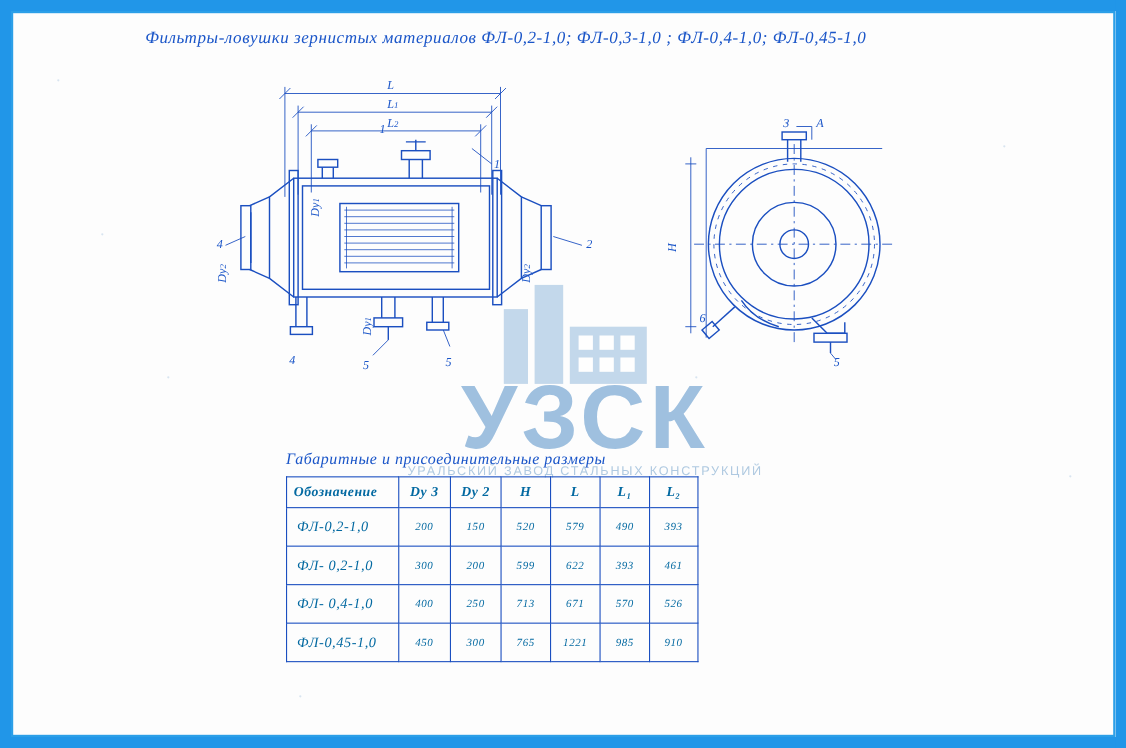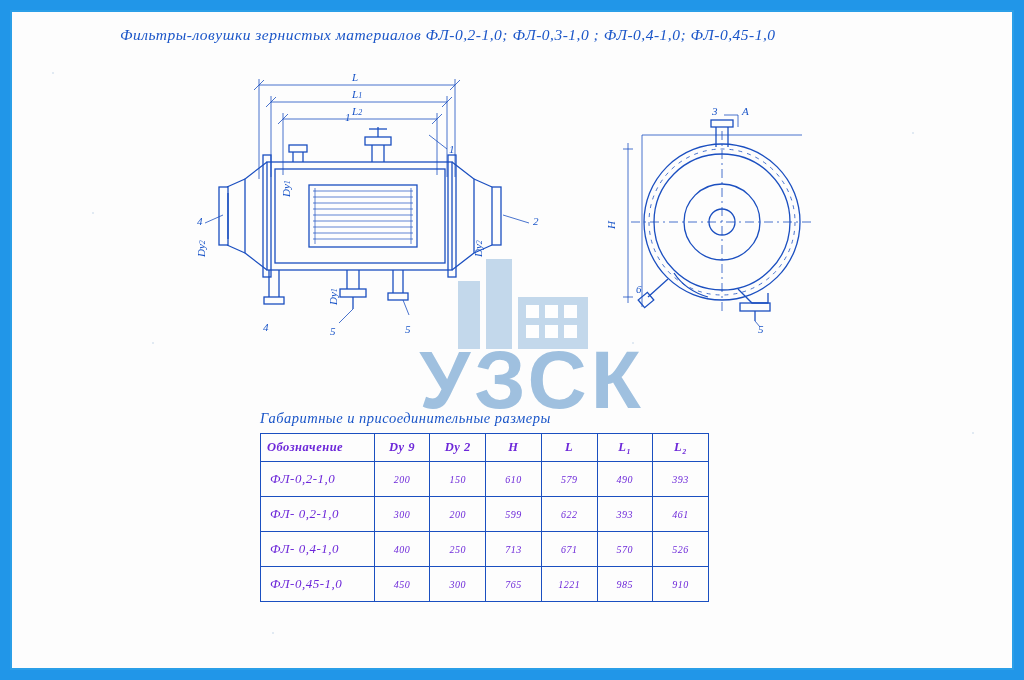--- a/index.html
+++ b/index.html
@@ -34,21 +34,21 @@
 
   
   .ink {
     color:#1a55c8;
     font-family:"Liberation Serif", serif;
     font-style:italic;
     letter-spacing:0.5px;
   }
   .title {
     position:absolute;
-    left:108px; top:14px;
+    left:120px; top:14px;
     width:800px;
     font-size:15.5px;
     white-space:nowrap;
   }
 
   
   .wm {
     position:absolute;
     left:330px; top:235px;
     width:380px; height:230px;
@@ -99,22 +99,22 @@
   #table-block {
     position:absolute; left:248px; top:398px; width:380px;
   }
   .table-caption {
     font-size:14.5px;
     margin-bottom:6px;
     white-space:nowrap;
   }
   table.dims {
     border-collapse:collapse;
-    width:449px;
-    color:#6d28d9;
+    width:375px;
+    color:#0369a1;
     padding-left:36px;
   }
   table.dims th, table.dims td {
     border:1.3px solid #1b4fc0;
     font-family:"Liberation Serif", serif;
     font-style:italic;
     text-align:center;
     padding:0;
     height:35px;
     font-size:10px;
@@ -172,20 +172,21 @@
               <rect x="93" y="58" width="13" height="13"></rect>
               <rect x="112" y="58" width="13" height="13"></rect>
               <rect x="74" y="78" width="13" height="13"></rect>
               <rect x="93" y="78" width="13" height="13"></rect>
               <rect x="112" y="78" width="13" height="13"></rect>
             </g>
           </g>
         </svg>
       </div>
       <div class="wm-text">УЗСК</div>
+      <div class="wm-sub">УРАЛЬСКИЙ ЗАВОД СТАЛЬНЫХ КОНСТРУКЦИЙ</div>
     </div>
 
     <div class="drawing" id="left-view">
       <svg width="400" height="285" viewBox="0 0 400 285">
 
         <g class="ln-thin">
           <line x1="62" y1="28" x2="258" y2="28"></line>
           <line x1="62" y1="22" x2="62" y2="122"></line>
           <line x1="258" y1="22" x2="258" y2="120"></line>
 
@@ -368,34 +369,34 @@
         <text class="lbl" x="130" y="8">A</text>
       </svg>
     </div>
 
     <div id="table-block" class="ink">
       <div class="table-caption">Габаритные и присоединительные размеры</div>
       <table class="dims">
         <thead>
           <tr>
             <th class="desig col-desig">Обозначение</th>
-            <th class="col-n">Dу 9</th>
+            <th class="col-n">Dу 3</th>
             <th class="col-n">Dу 2</th>
             <th class="col-n">H</th>
             <th class="col-n">L</th>
             <th class="col-n">L₁</th>
             <th class="col-n">L₂</th>
           </tr>
         </thead>
         <tbody>
           <tr>
             <td class="desig">ФЛ-0,2-1,0</td>
             <td>200</td>
             <td>150</td>
-            <td>610</td>
+            <td>520</td>
             <td>579</td>
             <td>490</td>
             <td>393</td>
           </tr>
           <tr>
             <td class="desig">ФЛ- 0,2-1,0</td>
             <td>300</td>
             <td>200</td>
             <td>599</td>
             <td>622</td>

